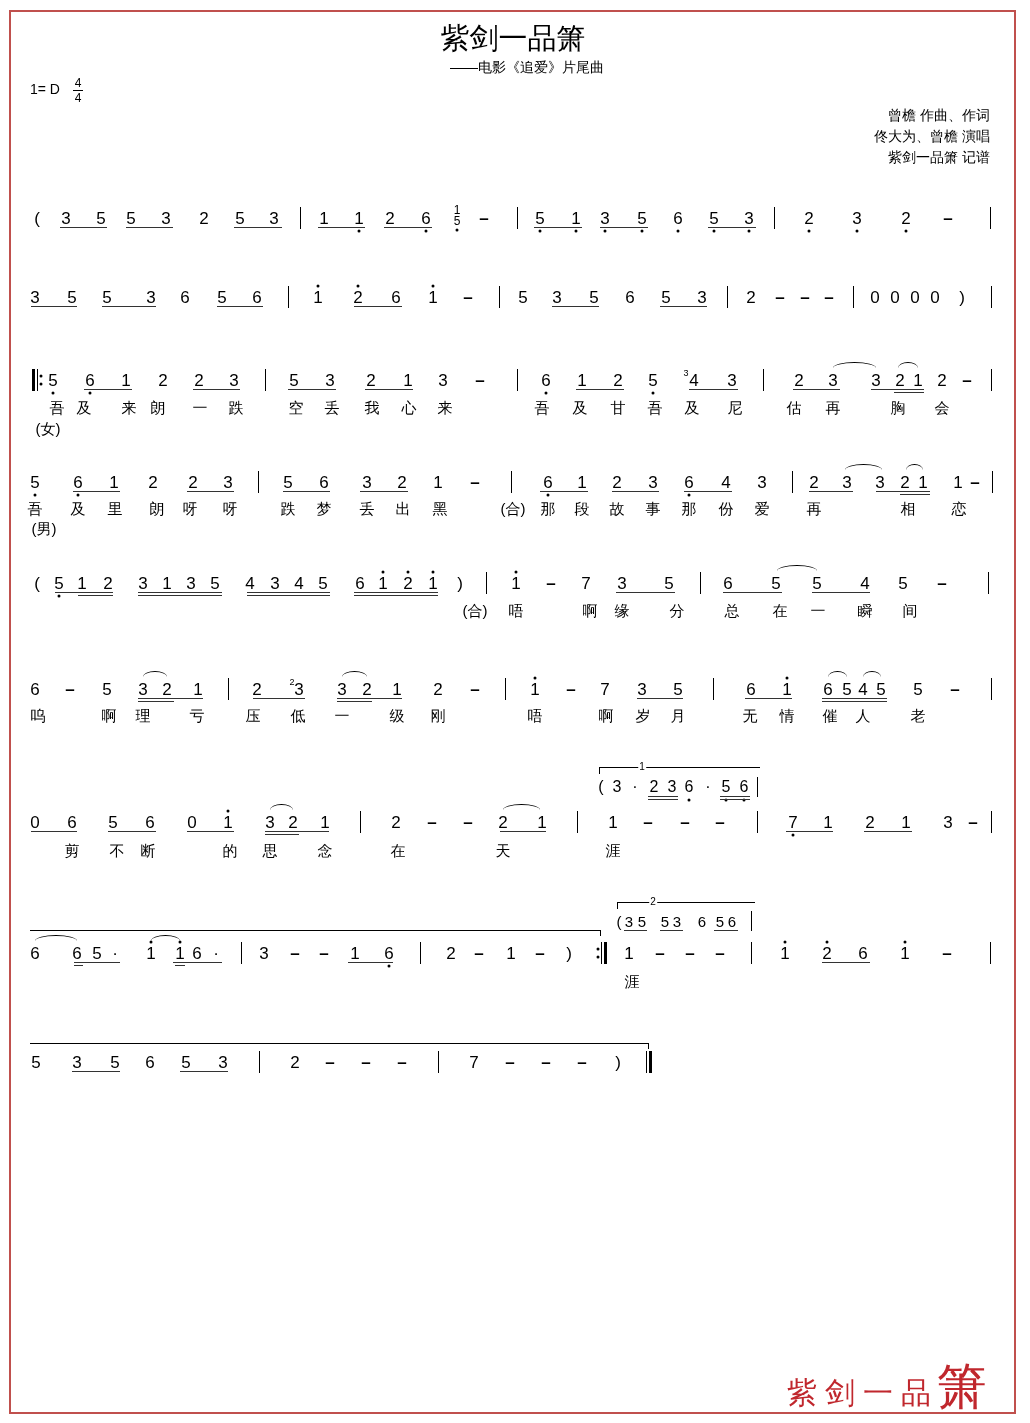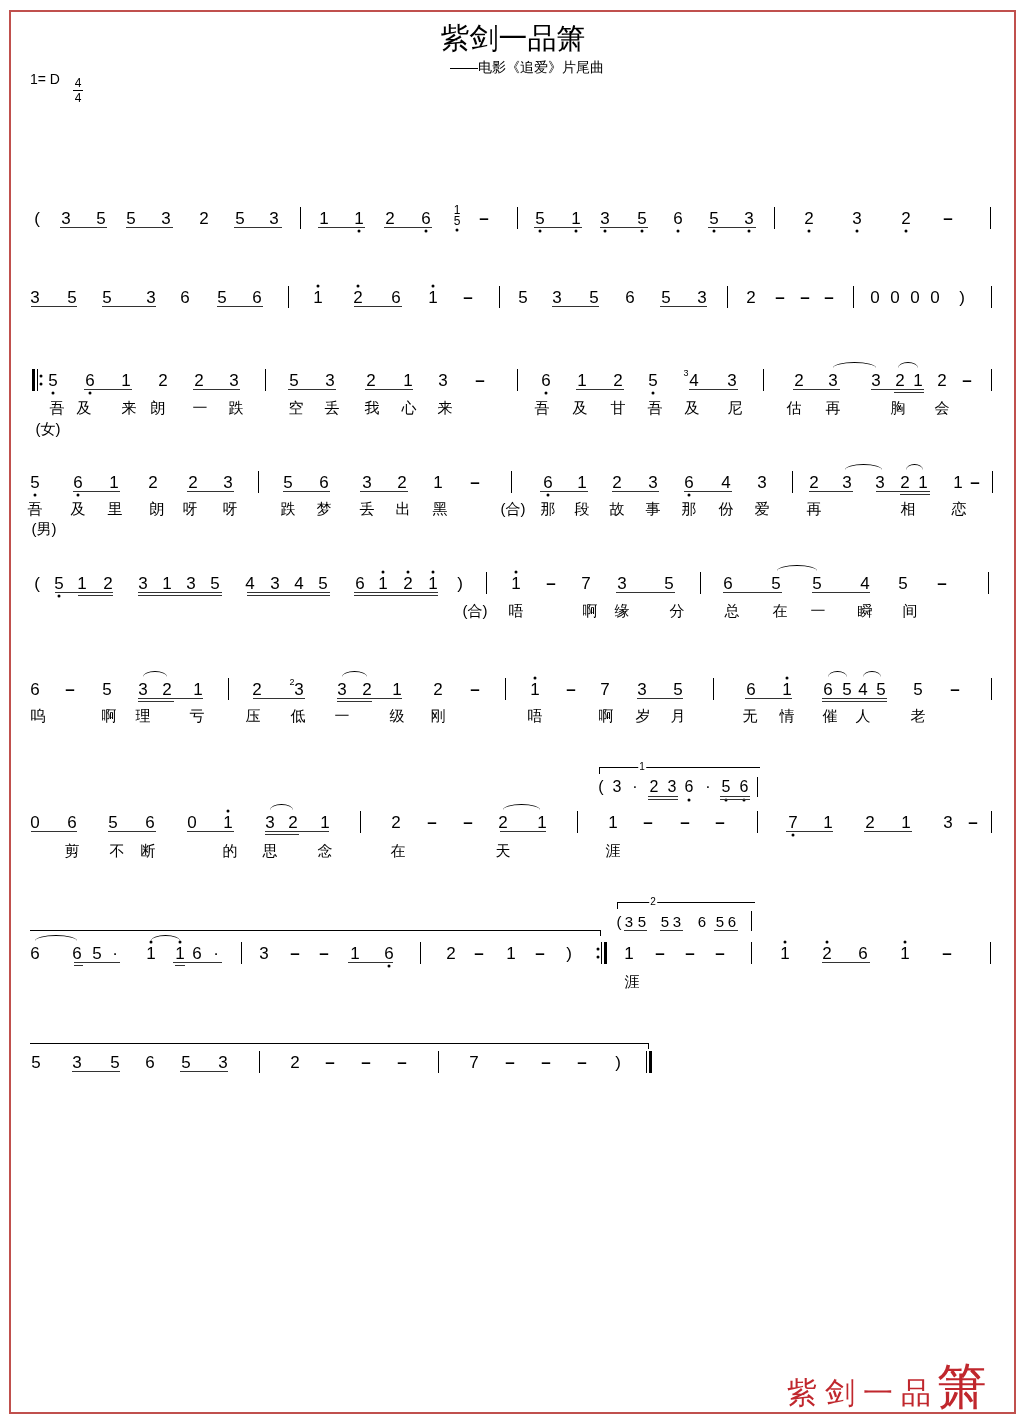--- a/index.html
+++ b/index.html
@@ -8,21 +8,21 @@
     font-family:"Liberation Sans", "DejaVu Sans", sans-serif; color:#000;
   }
   #frame {
     position:absolute; left:9px; top:10px; width:1007px; height:1404px;
     border:2px solid #c0504d; box-sizing:border-box;
   }
   #music { position:absolute; left:0; top:0; width:1030px; height:1423px; }
   .c { position:absolute; transform:translate(-50%,-50%); white-space:nowrap; line-height:1; }
   .title { font-size:29px; }
   .subtitle { font-size:14px; }
-  .key { position:absolute; left:30px; top:72px; font-size:14px; line-height:1;text-align:right; }
+  .key { position:absolute; left:30px; top:82px; font-size:14px; line-height:1;text-align:right; }
   .ts { position:absolute; left:73px; width:10px; text-align:center; font-size:12px; line-height:1; }
   .ts-line { position:absolute; left:73px; top:90px; width:10px; height:1px; background:#000; }
   .credits { position:absolute; right:40px; top:105px; text-align:right; font-size:14px; line-height:21px; }
   .seal { position:absolute; color:#c0272d; line-height:1; transform:translate(-50%,-50%); font-size:30px; letter-spacing:0; }
   .seal.big { font-size:50px; }
 
   .note { position:absolute; transform:translate(-50%,-50%); line-height:1; font-size:17px; white-space:nowrap; }
   .note.small { font-size:12px; }
   .note.dash { font-weight:bold; }
   .grace { position:absolute; transform:translate(-50%,-50%); line-height:1; font-size:9px; }
@@ -42,20 +42,25 @@
   <div id="frame"></div>
 
   <span class="c title" style="left:513px;top:38px;">紫剑一品箫</span>
   <span class="c subtitle" style="left:527px;top:67px;">——电影《追爱》片尾曲</span>
 
   <span class="key">1= D</span>
   <span class="ts" style="top:77px;">4</span>
   <span class="ts-line"></span>
   <span class="ts" style="top:92px;">4</span>
 
+  <div class="credits">
+    <div>曾檐 作曲、作词</div>
+    <div>佟大为、曾檐 演唱</div>
+    <div>紫剑一品箫 记谱</div>
+  </div>
 
   <div id="music">
       <span class="note" style="left: 37px; top: 218px; font-size: 17px;">(</span>
       <span class="note" style="left: 66px; top: 218px; font-size: 17px;">3</span>
       <span class="note" style="left: 101px; top: 218px; font-size: 17px;">5</span>
       <span class="note" style="left: 131px; top: 218px; font-size: 17px;">5</span>
       <span class="note" style="left: 166px; top: 218px; font-size: 17px;">3</span>
       <span class="note" style="left: 204px; top: 218px; font-size: 17px;">2</span>
       <span class="note" style="left: 240px; top: 218px; font-size: 17px;">5</span>
       <span class="note" style="left: 274px; top: 218px; font-size: 17px;">3</span>

